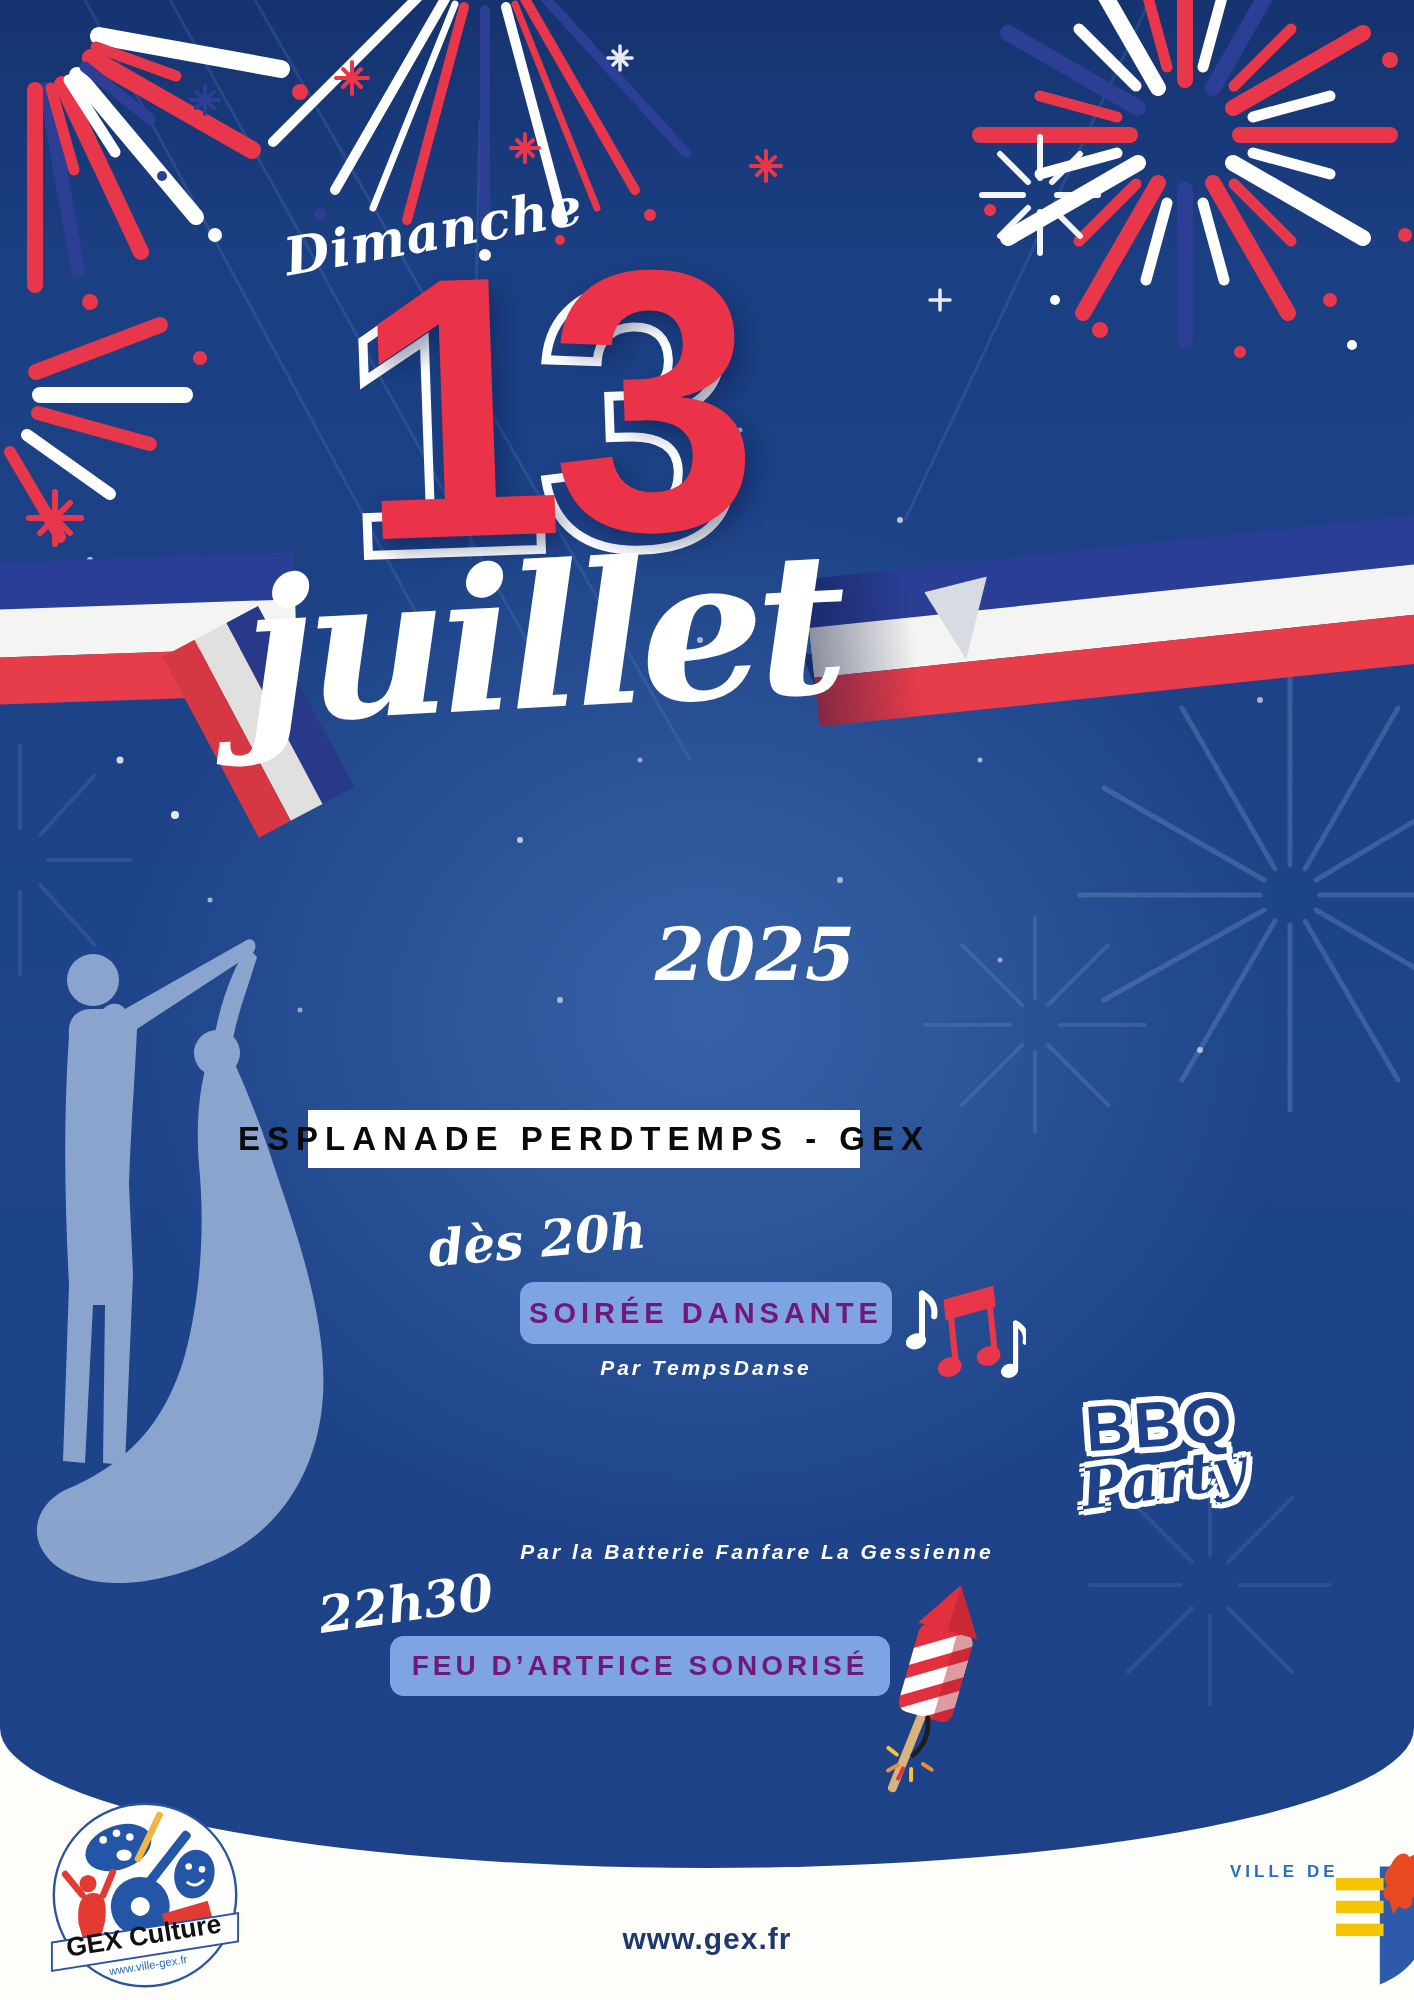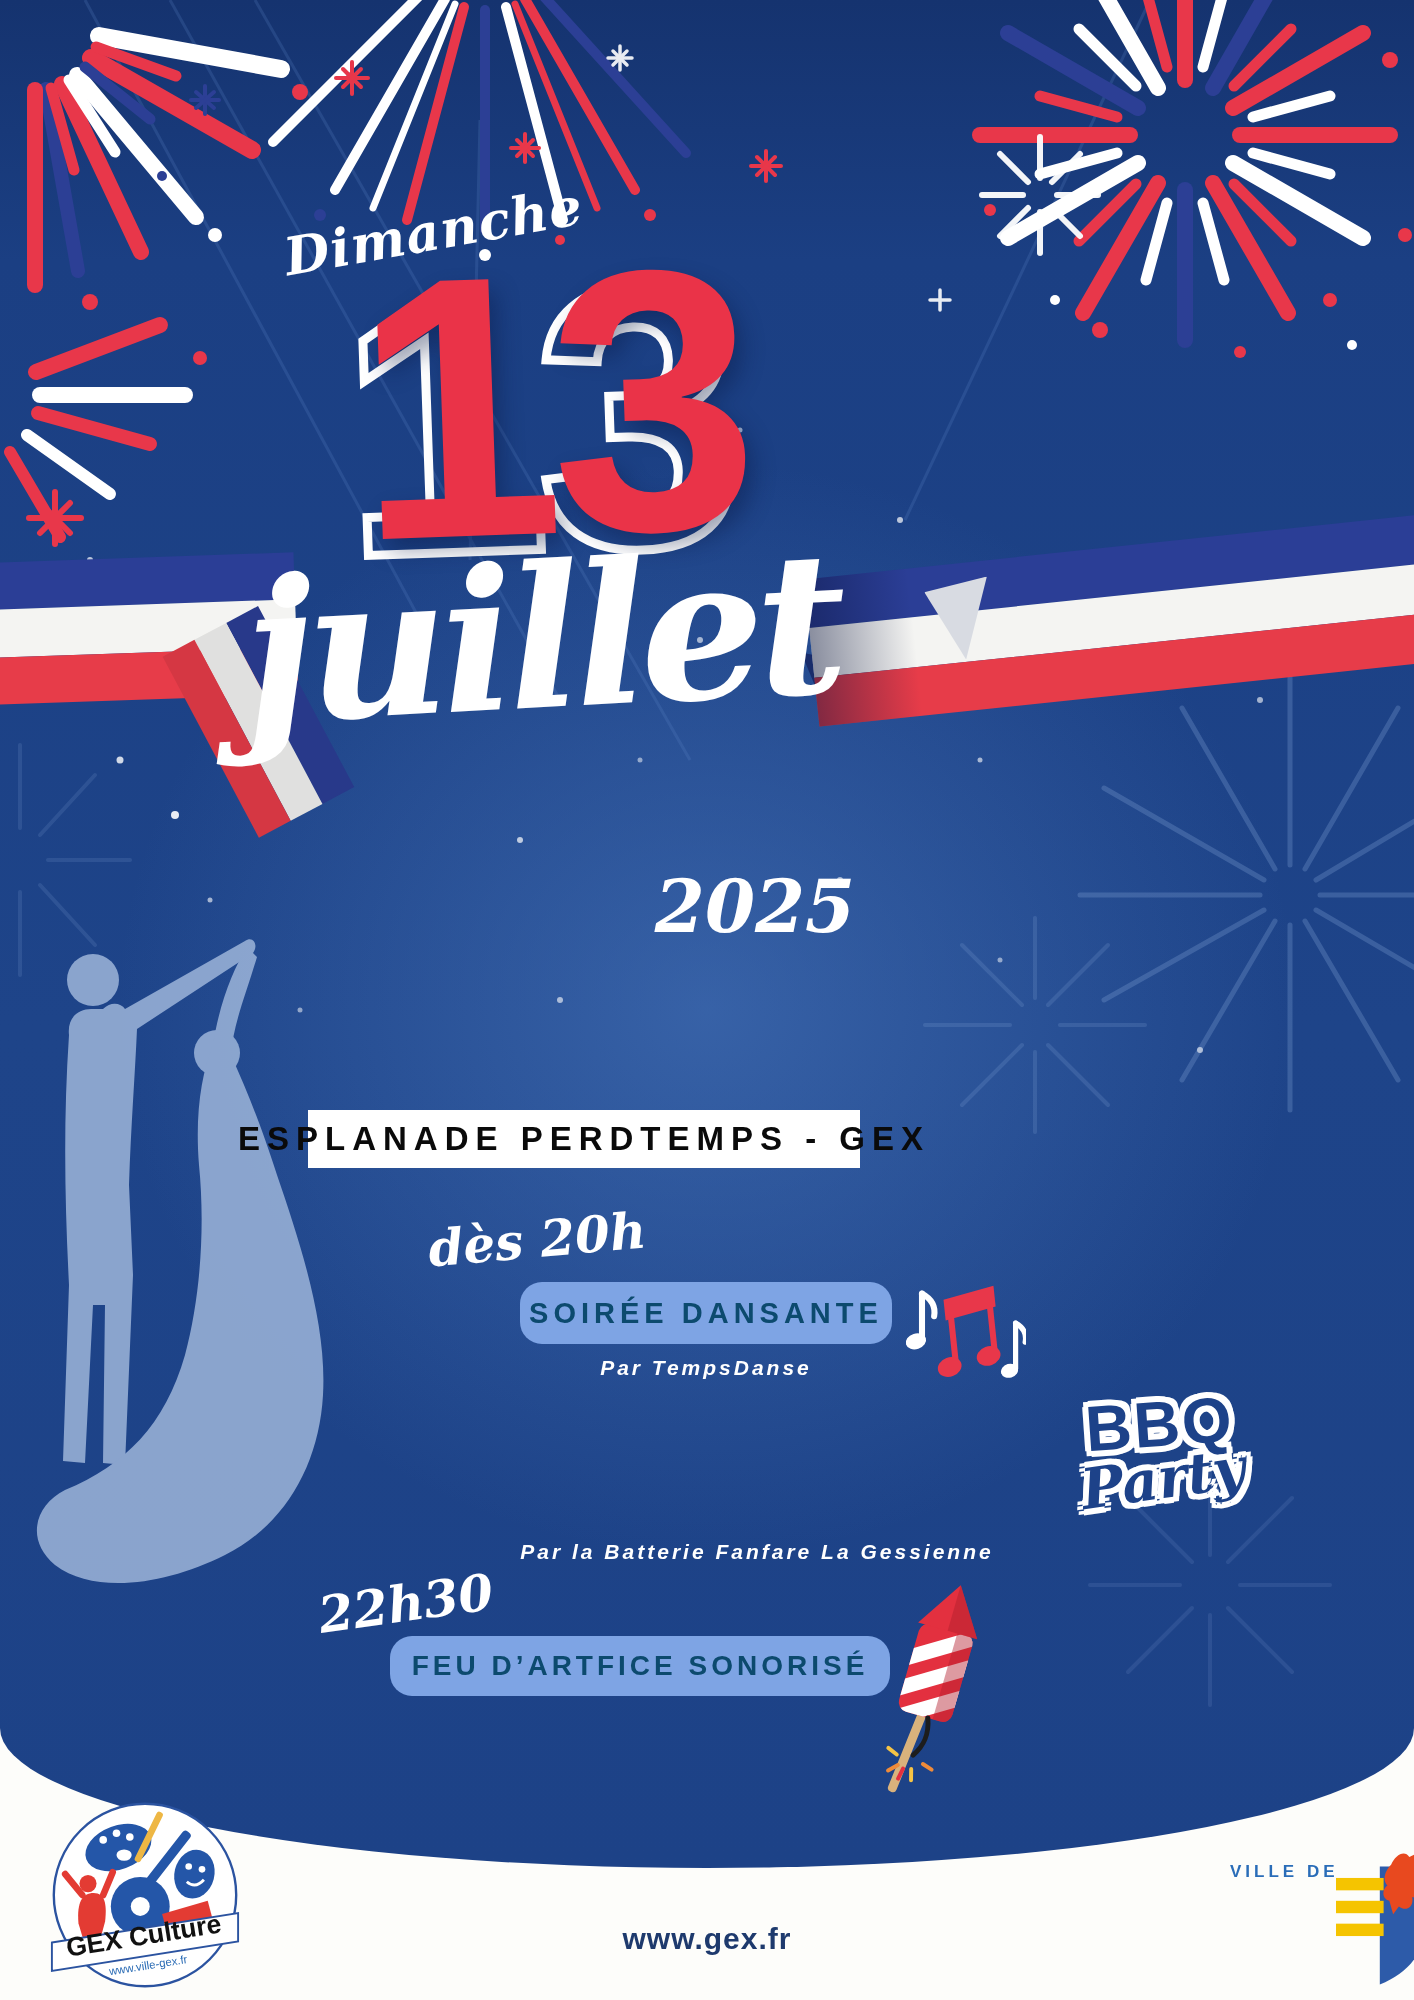--- a/index.html
+++ b/index.html
@@ -30,31 +30,31 @@
   .script{font-family:"DejaVu Serif",serif;font-style:italic;font-weight:bold;color:#fff;}
   .day-name{position:absolute;left:283px;top:206px;width:240px;font-size:52px;
             transform:rotate(-10deg);text-align:center;letter-spacing:1px;}
   .n13{position:absolute;left:318px;top:222px;width:465px;height:410px;text-align:center;
        font-size:372px;font-weight:bold;line-height:.98;letter-spacing:-12px;transform:rotate(-2deg);}
   .n13 span{position:absolute;left:0;top:0;width:100%;}
   .n13 .outline{color:transparent;-webkit-text-stroke:9px #ffffff;transform:translate(-15px,16px);}
   .n13 .fill{color:#ea3348;text-shadow:7px 12px 22px rgba(8,22,66,.40);}
   .month{position:absolute;left:236px;top:540px;width:610px;text-align:center;font-size:196px;
          letter-spacing:-8px;transform:rotate(-3deg);line-height:1;}
-  .year{position:absolute;left:650px;top:864px;width:210px;text-align:center;font-size:72px;}
+  .year{position:absolute;left:650px;top:912px;width:210px;text-align:center;font-size:72px;}
   
   .location{position:absolute;left:308px;top:1110px;width:552px;height:58px;background:#ffffff;
             display:flex;align-items:center;justify-content:center;font-size:33px;font-weight:bold;
             letter-spacing:7px;color:#0a0a0a;white-space:nowrap;}
   
   .ev-time{position:absolute;font-size:50px;}
   .t1{left:428px;top:1210px;transform:rotate(-5deg);}
   .t3{left:318px;top:1574px;transform:rotate(-8deg);}
-  .pill{position:absolute;background:#7ea4e4;border-radius:22px;display:flex;align-items:center;
-        justify-content:center;color:#0c4a6e;font-weight:bold;white-space:nowrap;}
+  .pill{position:absolute;background:#7ea4e4;border-radius:14px;display:flex;align-items:center;
+        justify-content:center;color:#701a75;font-weight:bold;white-space:nowrap;}
   .p1{left:520px;top:1282px;width:372px;height:62px;font-size:29px;letter-spacing:5px;}
   .p2{left:678px;top:1466px;width:386px;height:62px;font-size:29px;letter-spacing:4px;}
   .p3{left:390px;top:1636px;width:500px;height:60px;font-size:28px;letter-spacing:4px;}
   .sub{position:absolute;text-align:center;color:#ffffff;font-weight:bold;font-style:italic;
        font-size:21px;letter-spacing:3px;white-space:nowrap;}
   .s1{left:500px;top:1356px;width:412px;}
   .s2{left:407px;top:1540px;width:700px;}
   .s3{left:430px;top:1700px;width:420px;}
   
   .bbq{position:absolute;left:1066px;top:1392px;width:190px;text-align:center;

